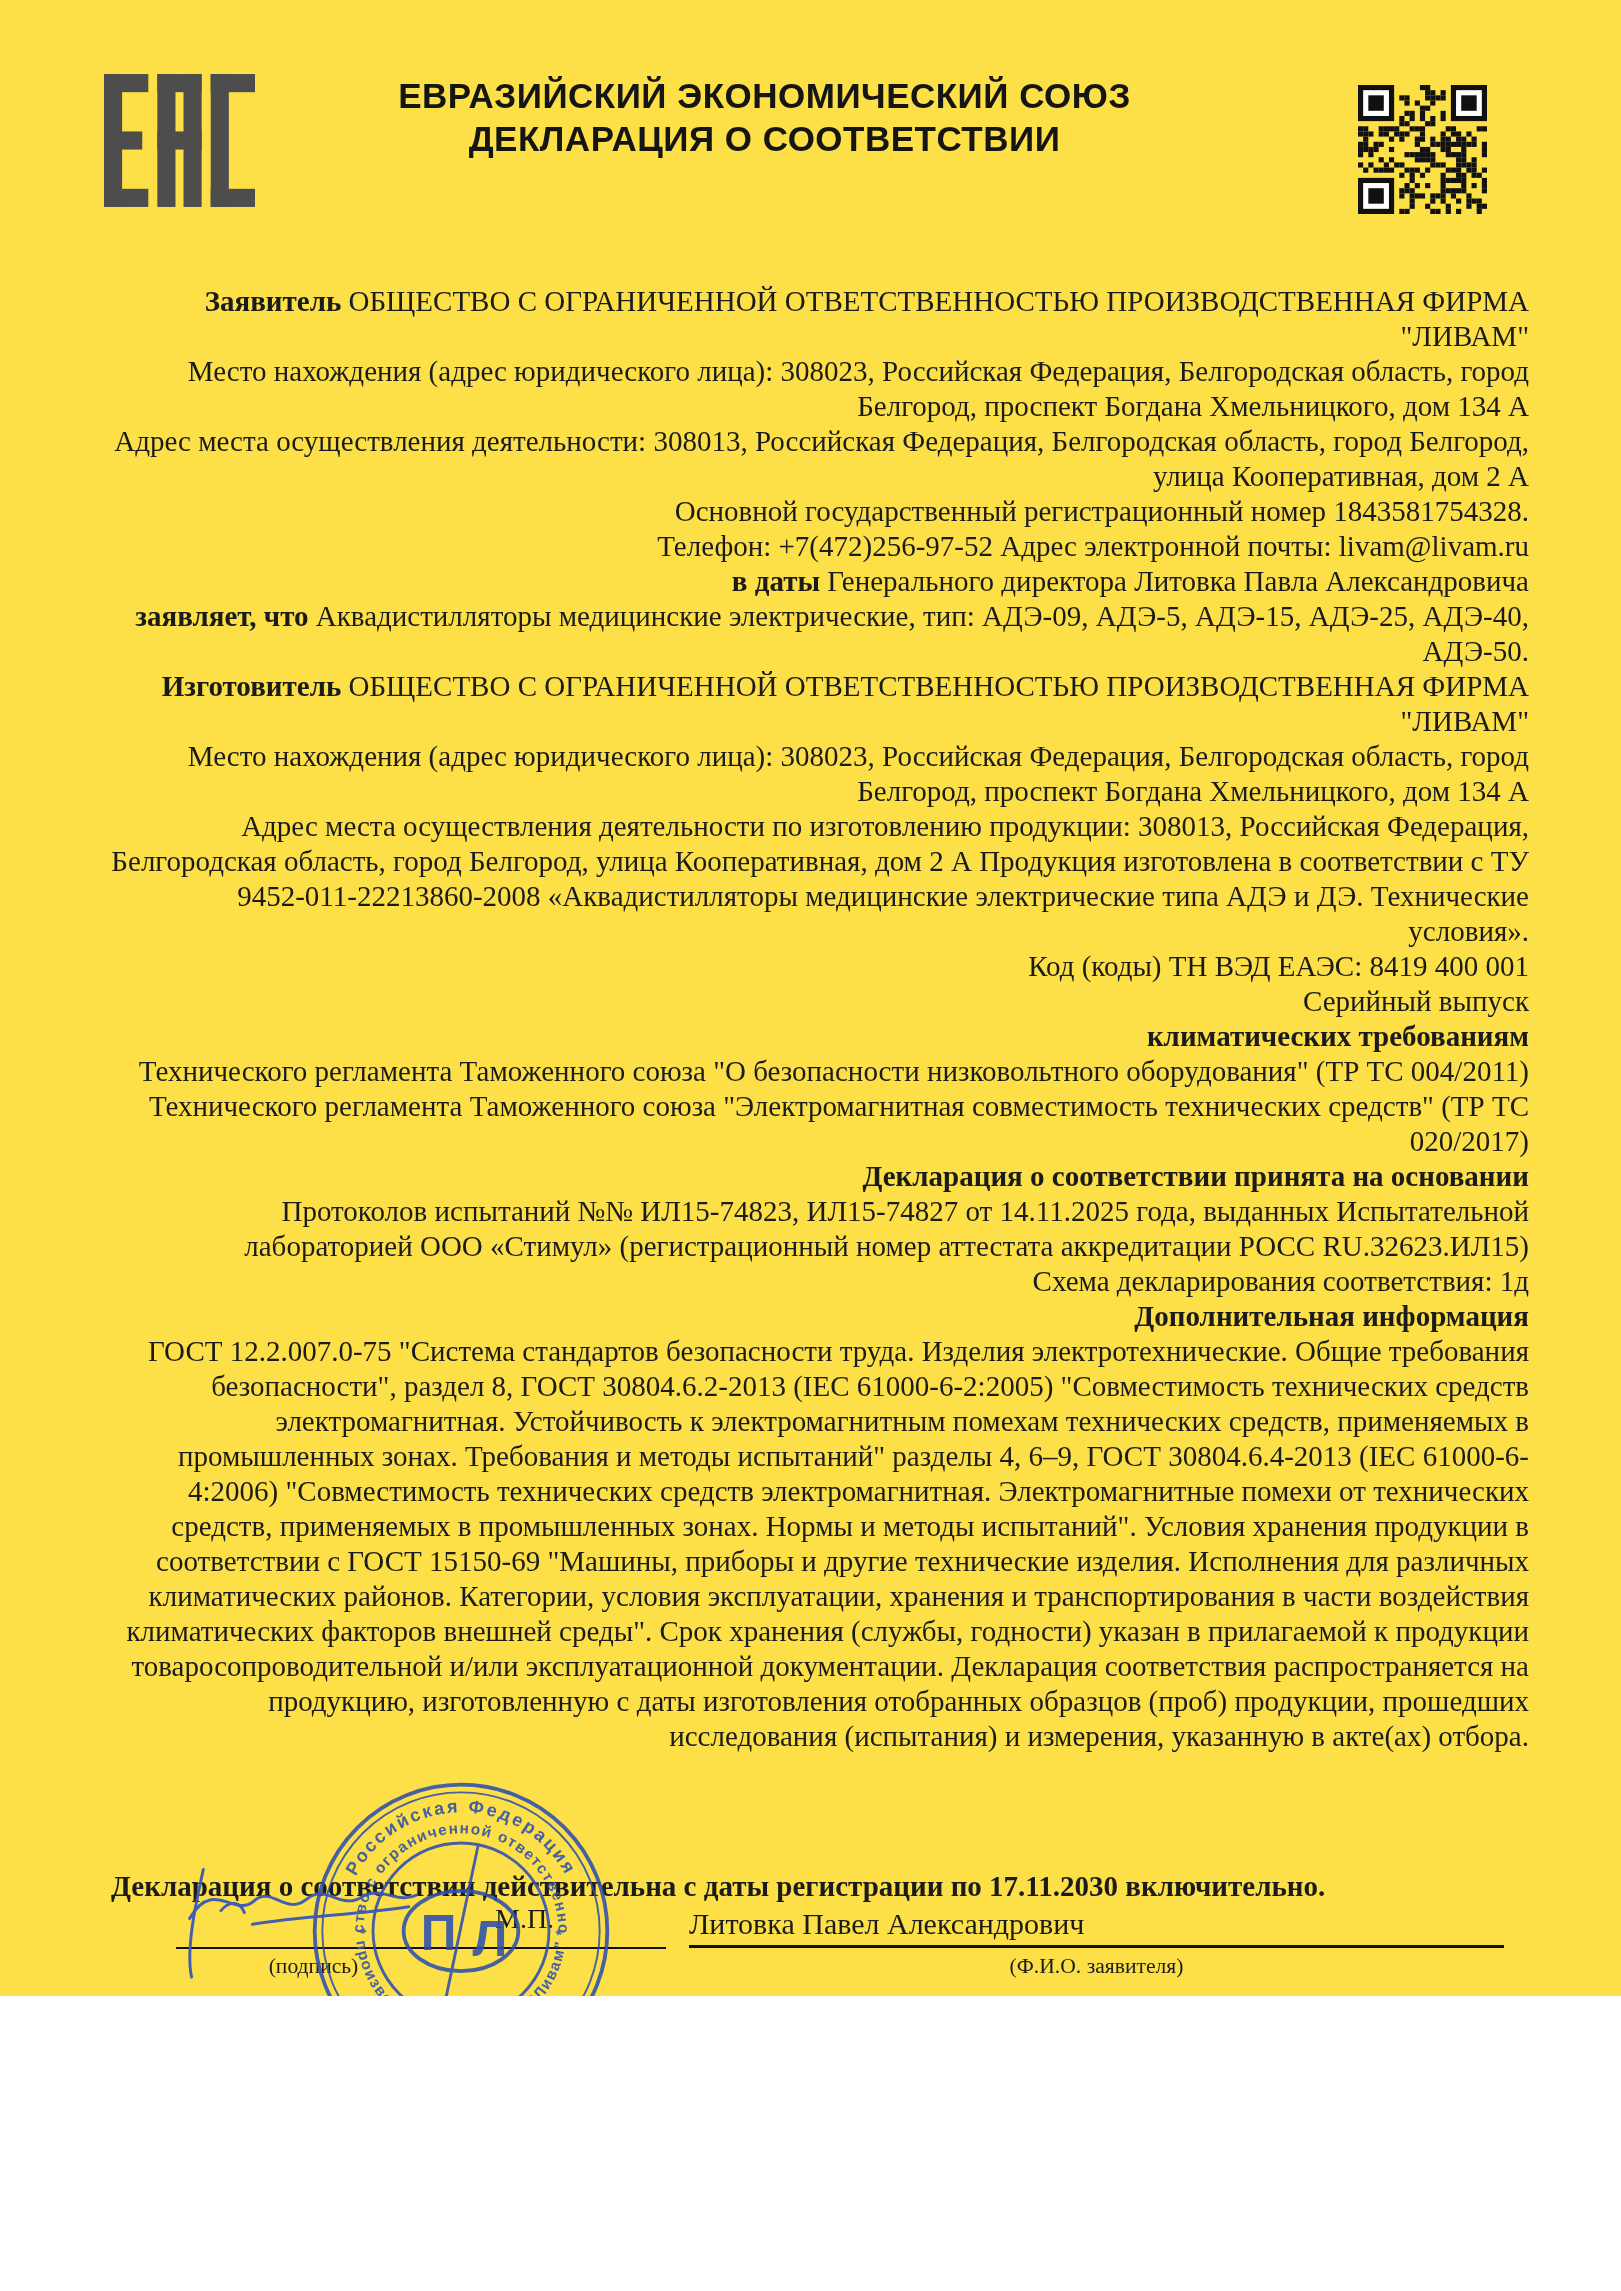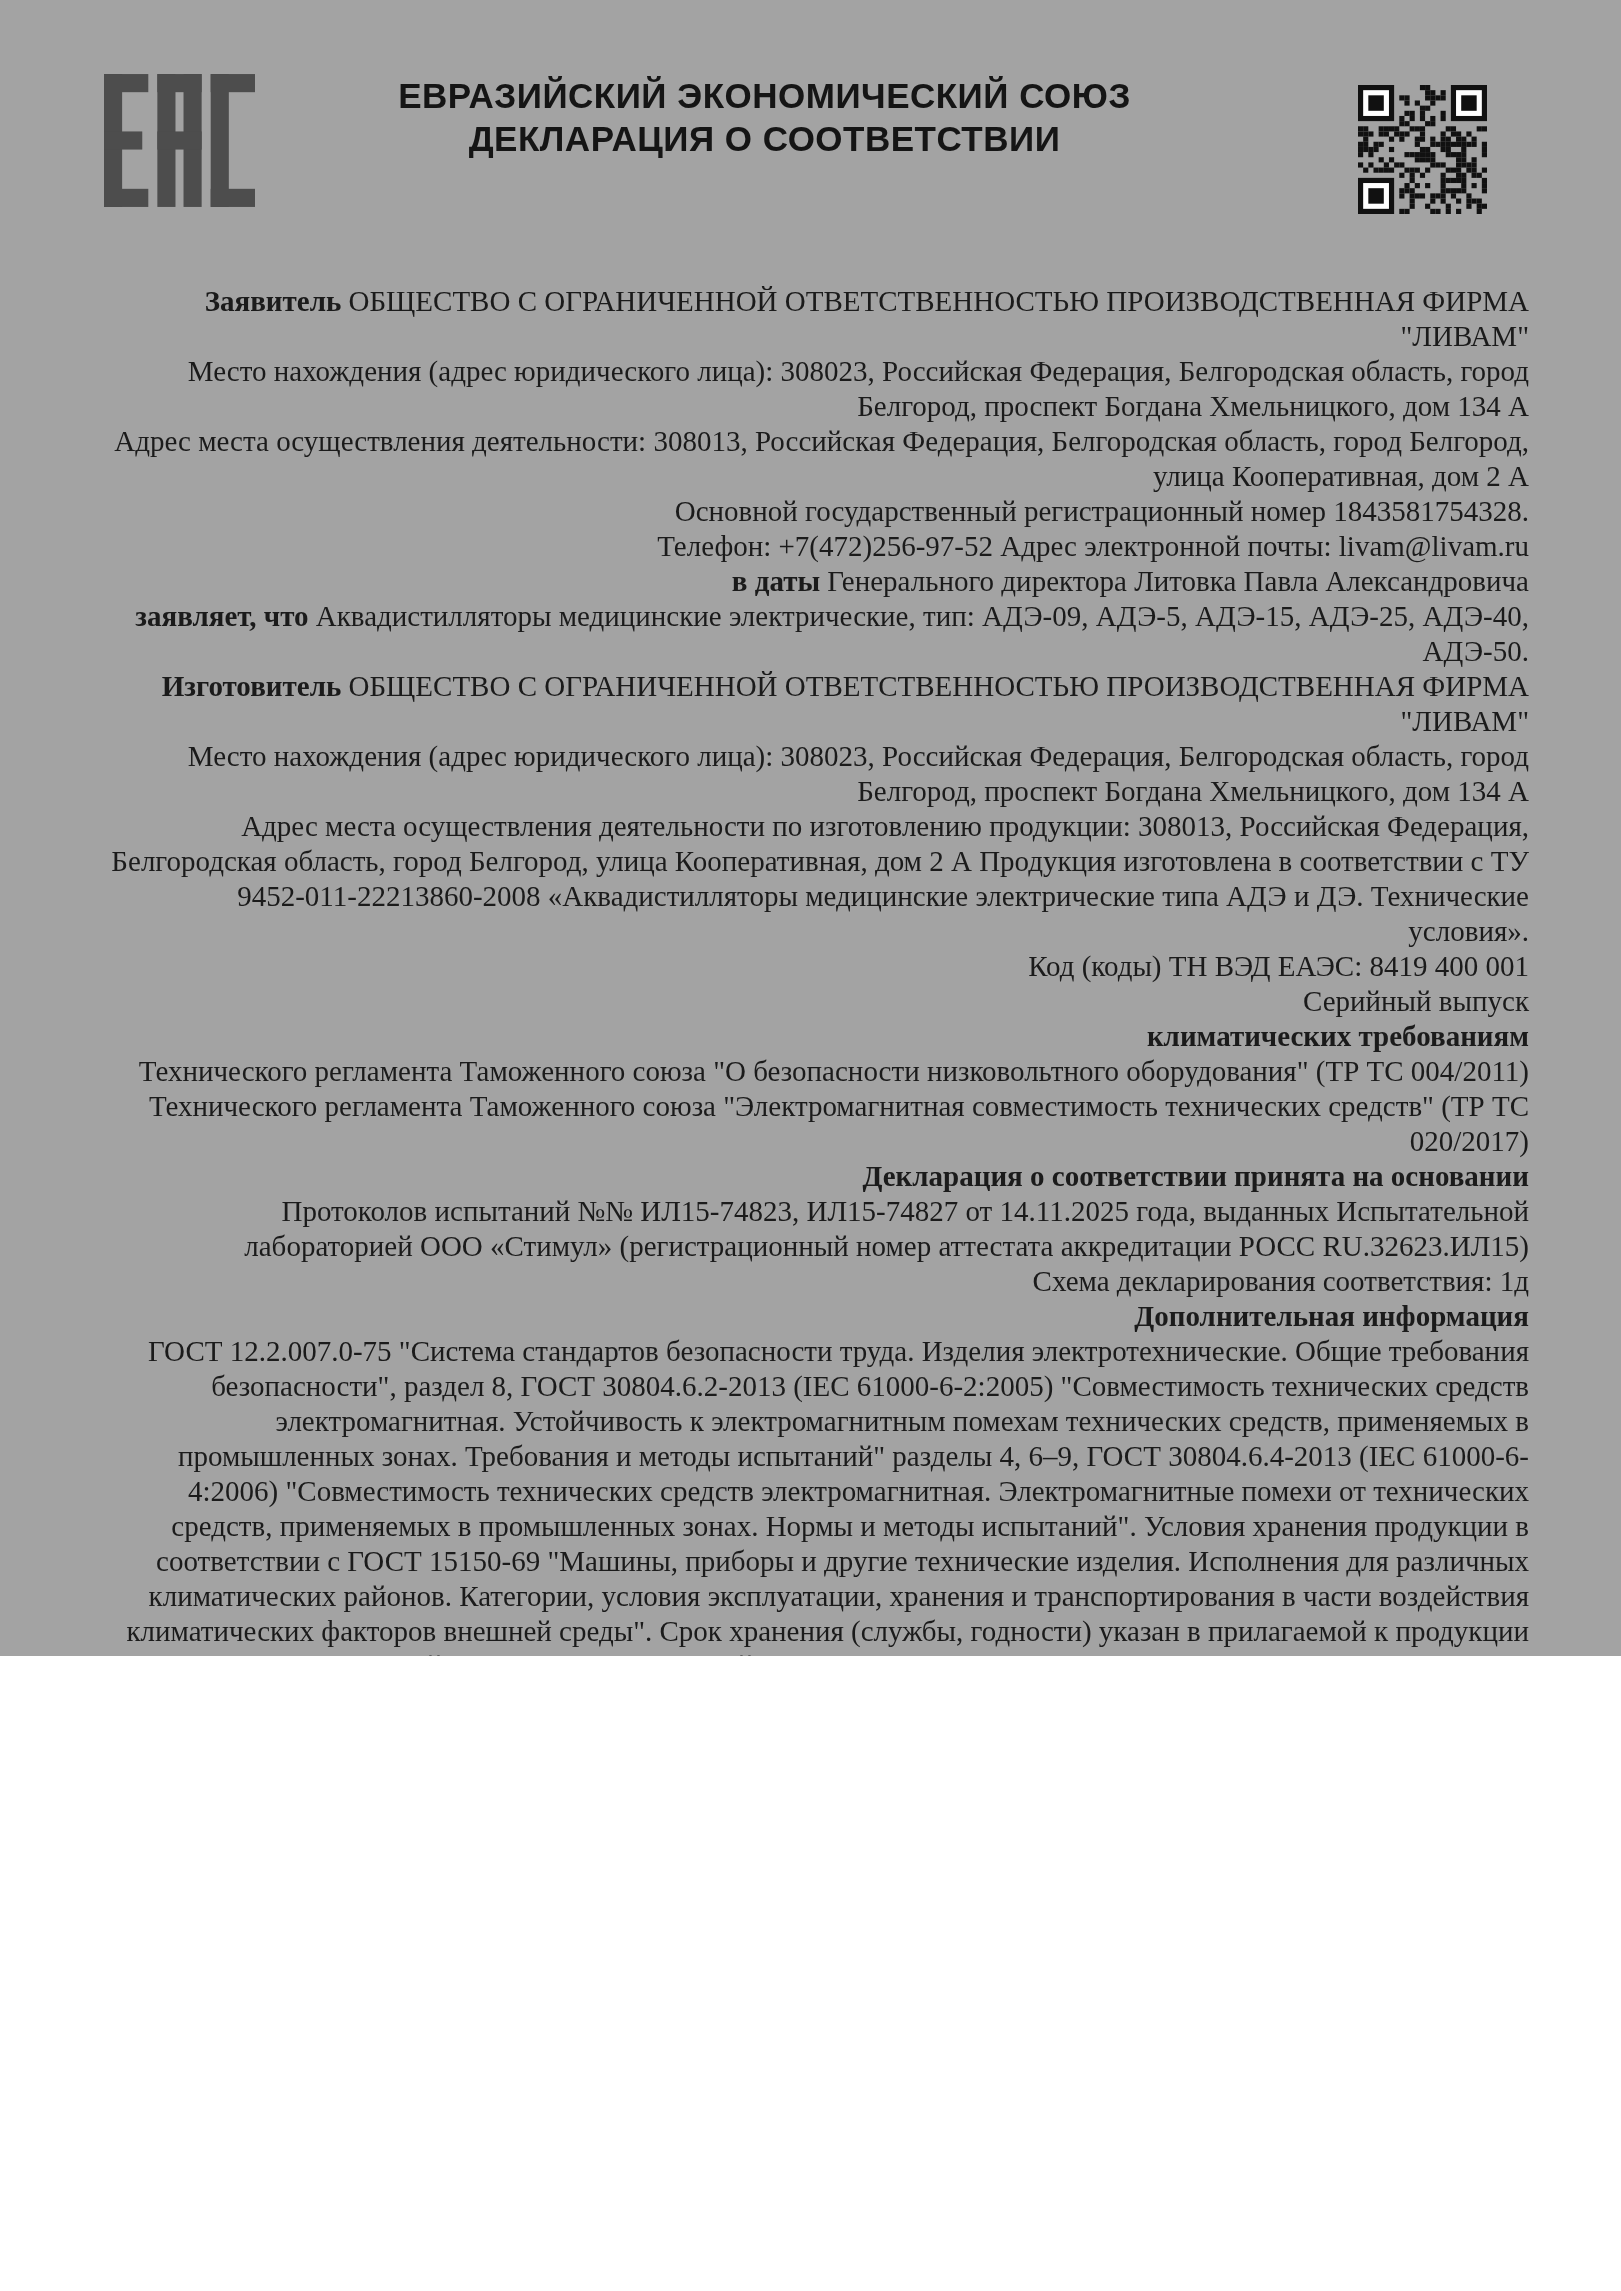--- a/index.html
+++ b/index.html
@@ -1,19 +1,19 @@
 <!DOCTYPE html>
 <html lang="ru"><head>
 <meta charset="utf-8">
 <style>
   html,body{margin:0;padding:0;background:#ffffff;}
   .page{
     position:relative;
-    width:1621px;height:1656px;
-    background:#a3a3a3;
+    width:1621px;height:1996px;
+    background:#fde047;
     font-family:"Liberation Serif","DejaVu Serif",serif;
     color:#1b1b1b;
     overflow:hidden;
   }
   
   .eac{position:absolute;left:104px;top:74px;width:151px;height:133px;}
   .titles{
     position:absolute;left:294px;top:74px;width:941px;
     text-align:center;
     font-family:"Liberation Sans","DejaVu Sans",sans-serif;

